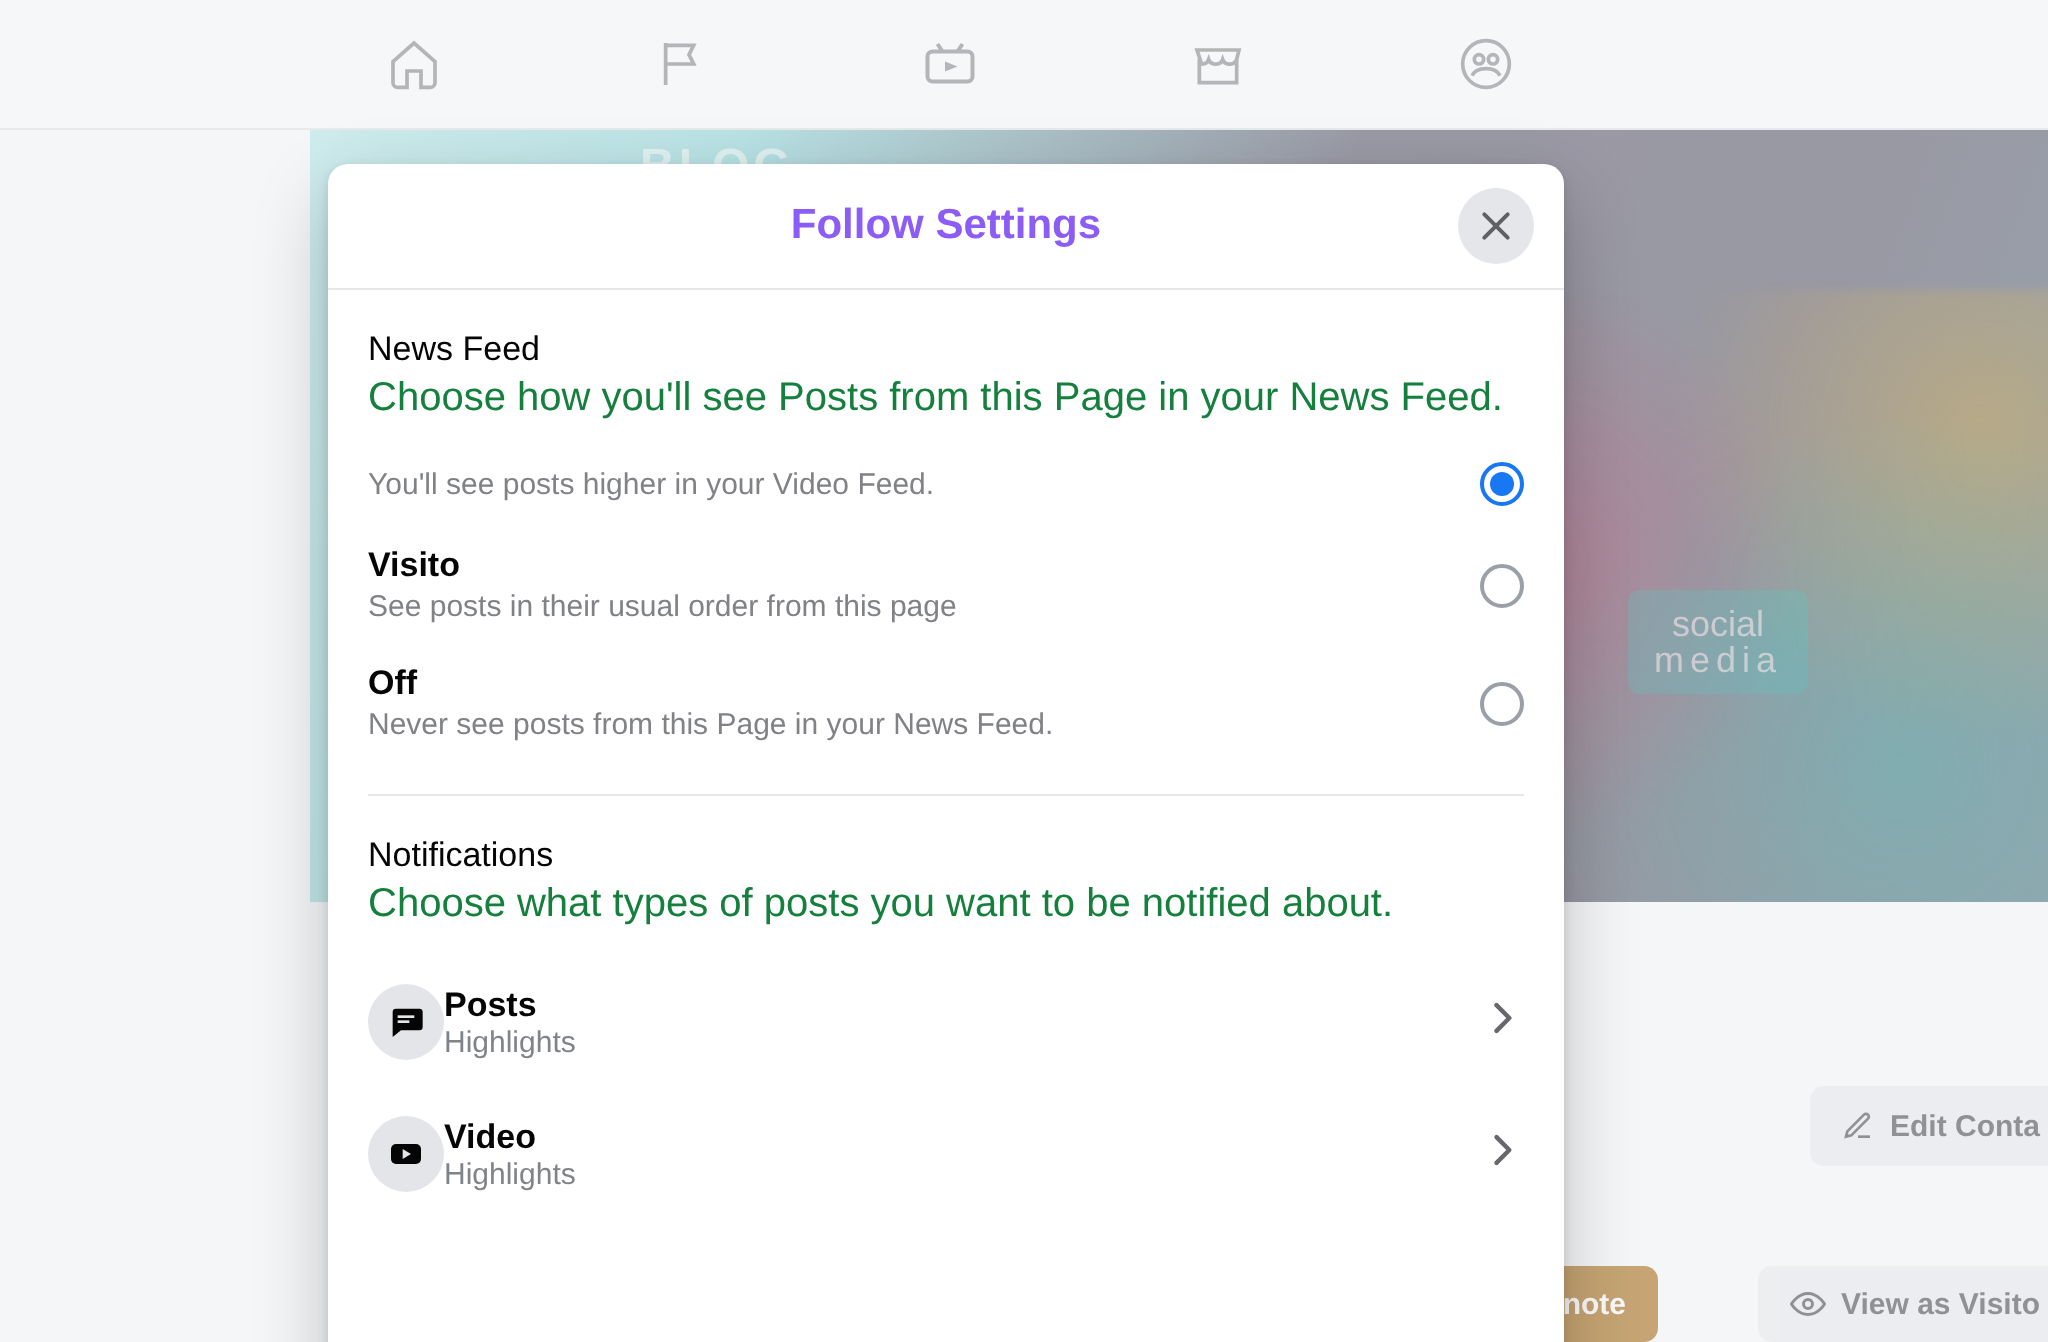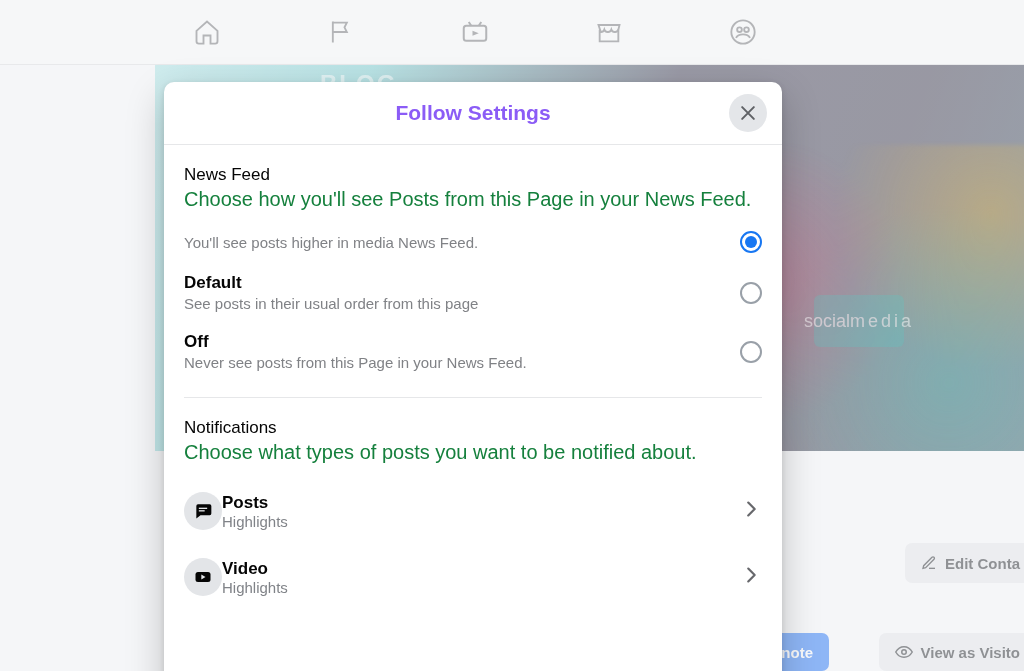--- a/index.html
+++ b/index.html
@@ -87,21 +87,21 @@
     position: absolute;
     top: 230px;
     right: 120px;
     width: 90px;
     height: 52px;
     background: rgba(90,200,195,0.55);
     border-radius: 6px;
     color: #fff;
     font-size: 18px;
     display: flex;
-    flex-direction: row;
+    flex-direction: column;
     align-items: center;
     justify-content: center;
     line-height: 1;
     opacity: 0.5;
     font-weight: 400;
   }
   .bg-btn {
     position: absolute;
     bottom: 25px;
     height: 40px;
@@ -117,21 +117,21 @@
     padding: 0 16px;
     opacity: 0.55;
   }
   .bg-btn.view-visitor { 
     position: absolute;
     bottom: 0px;
     right: -12px;
     height: 38px;
   }
   .bg-btn.promote {
-    background: #3b82f6;
+    background: #a16207;
     color: #fff;
     right: 195px;
     bottom: 0px;
     height: 38px;
     padding-left: 26px;
   }
   .bg-btn.edit-cover {
     right: -12px;
     bottom: 88px;
     height: 40px;
@@ -339,28 +339,28 @@
     </div>
   </div>
 
   <div class="modal-body">
 
     <div class="section-title">News Feed</div>
     <div class="section-desc">Choose how you'll see Posts from this Page in your News Feed.</div>
 
     <div class="option-row">
       <div class="option-text">
-        <div class="opt-desc">You'll see posts higher in media News Feed.</div>
+        <div class="opt-desc">You'll see posts higher in your Video Feed.</div>
       </div>
       <div class="radio selected"></div>
     </div>
 
     <div class="option-row">
       <div class="option-text">
-        <div class="opt-label">Default</div>
+        <div class="opt-label">Visito</div>
         <div class="opt-desc">See posts in their usual order from this page</div>
       </div>
       <div class="radio"></div>
     </div>
 
 
     <div class="option-row">
       <div class="option-text">
         <div class="opt-label">Off</div>
         <div class="opt-desc">Never see posts from this Page in your News Feed.</div>

